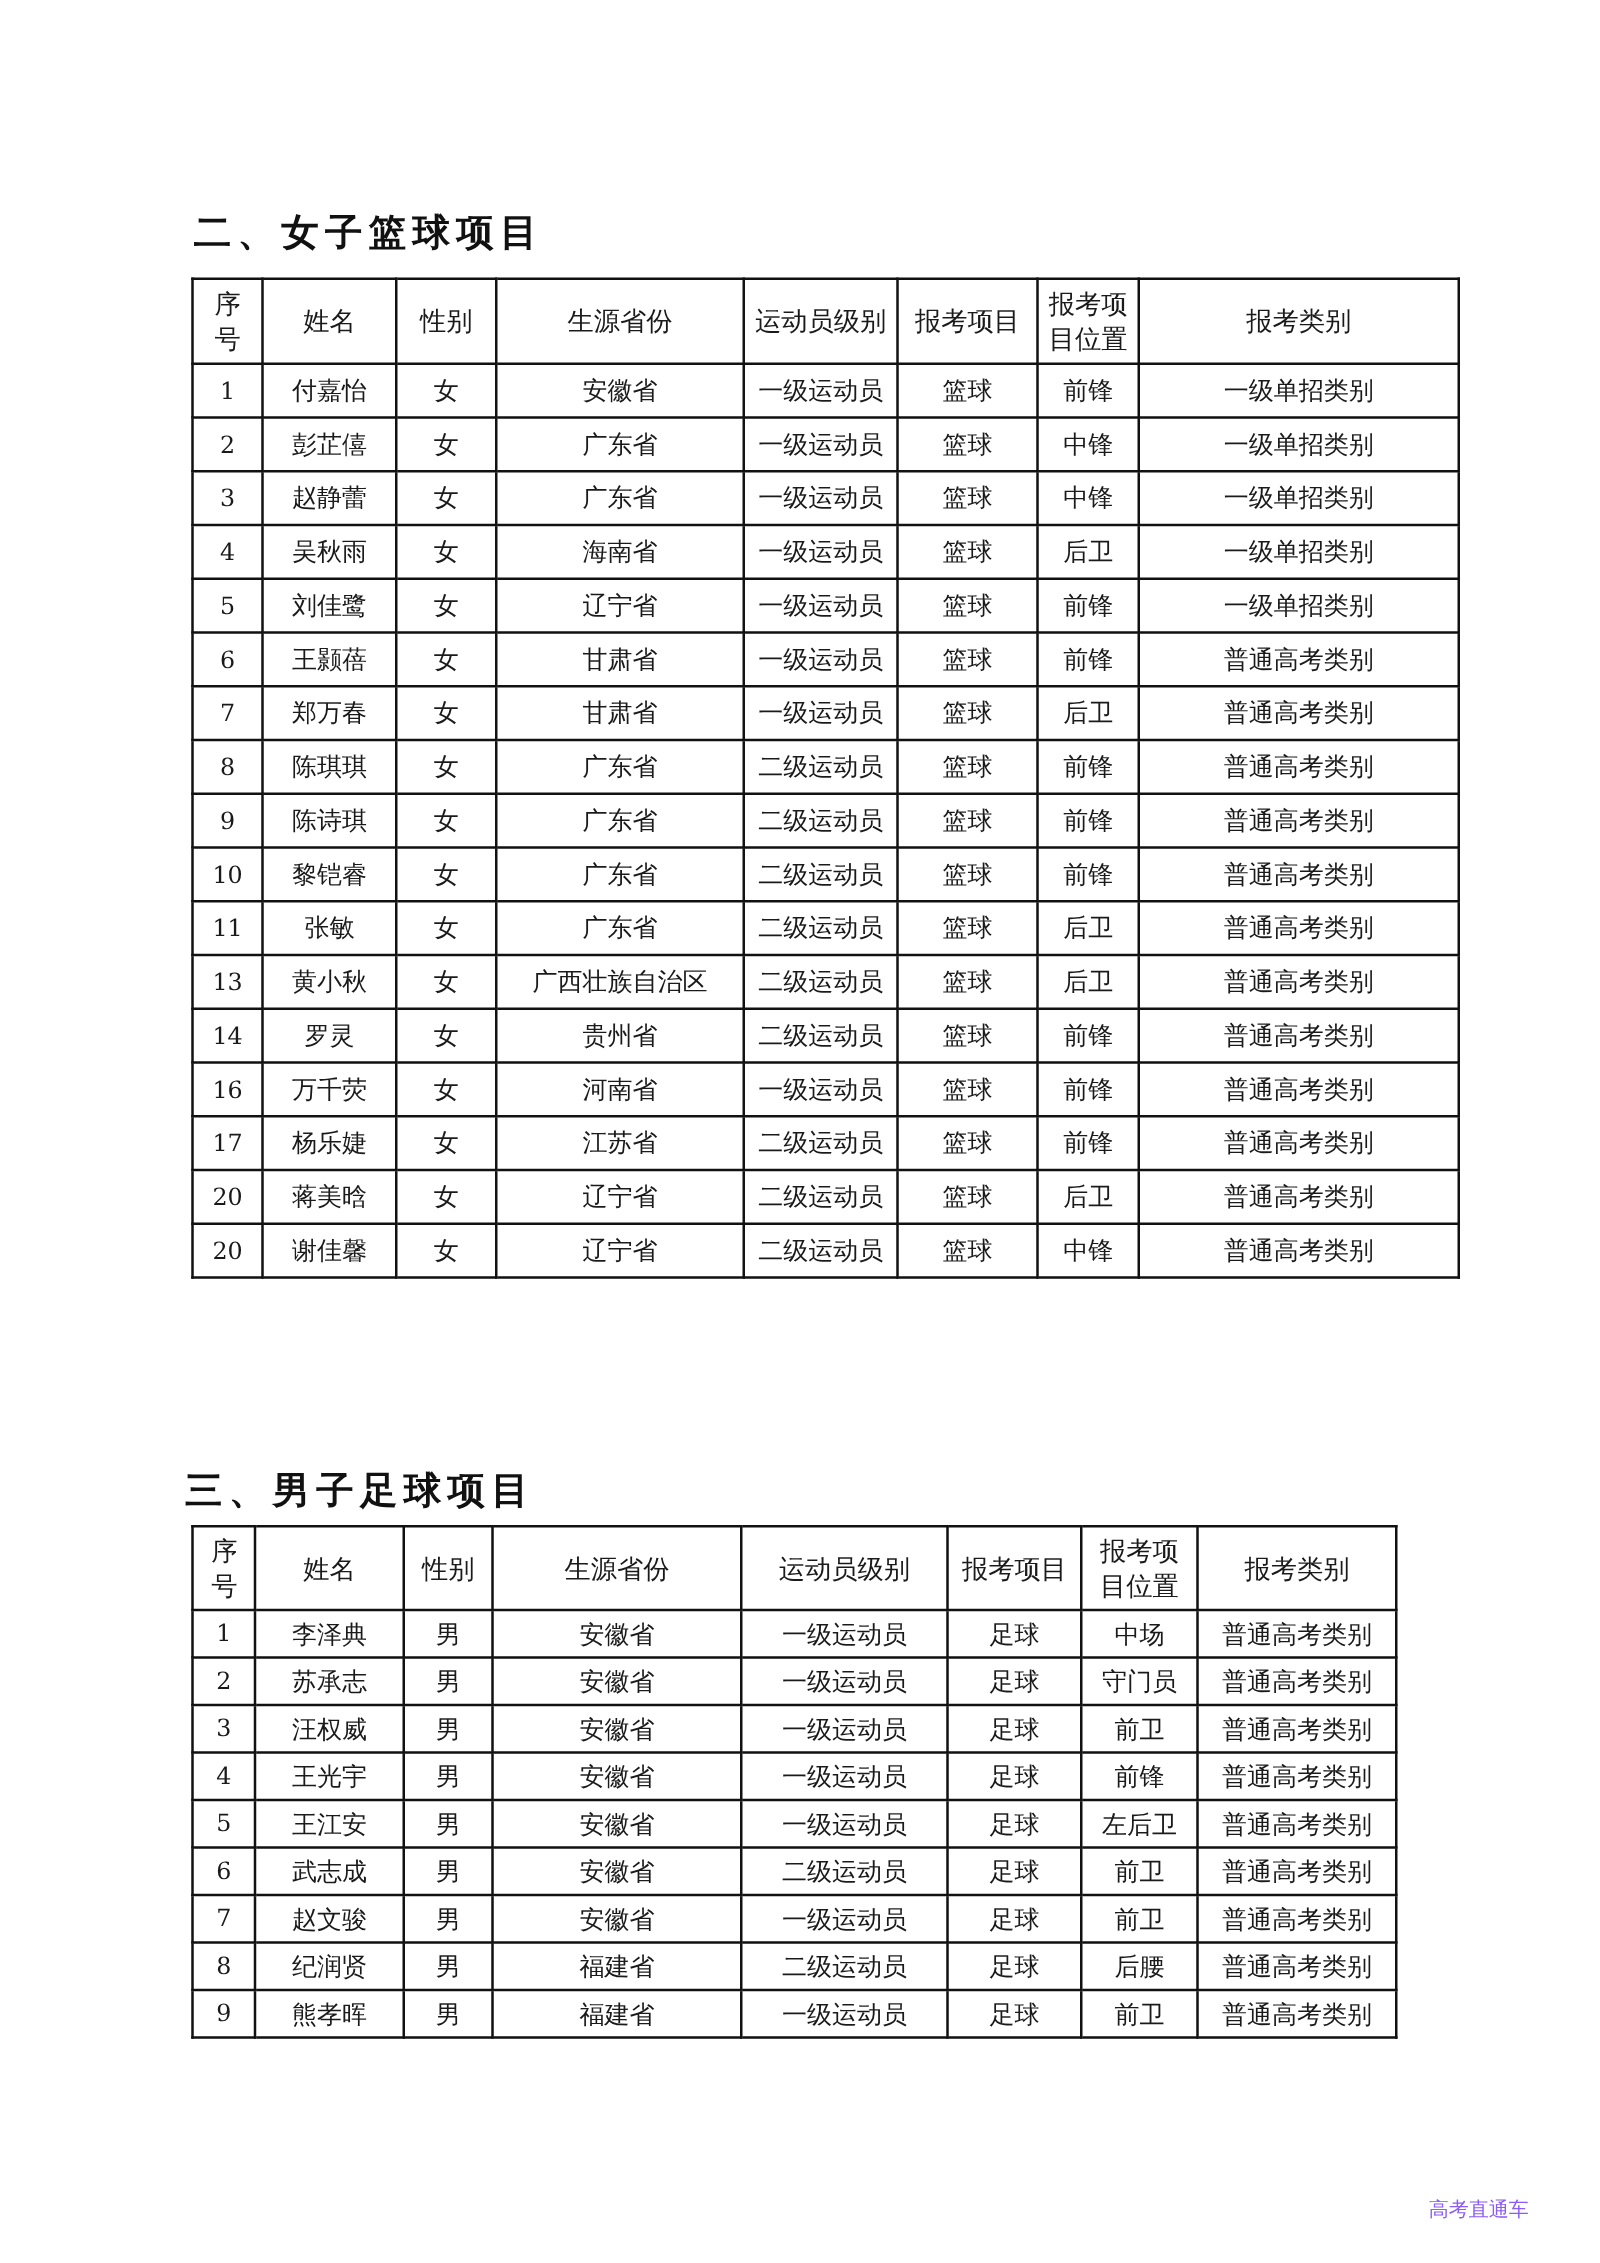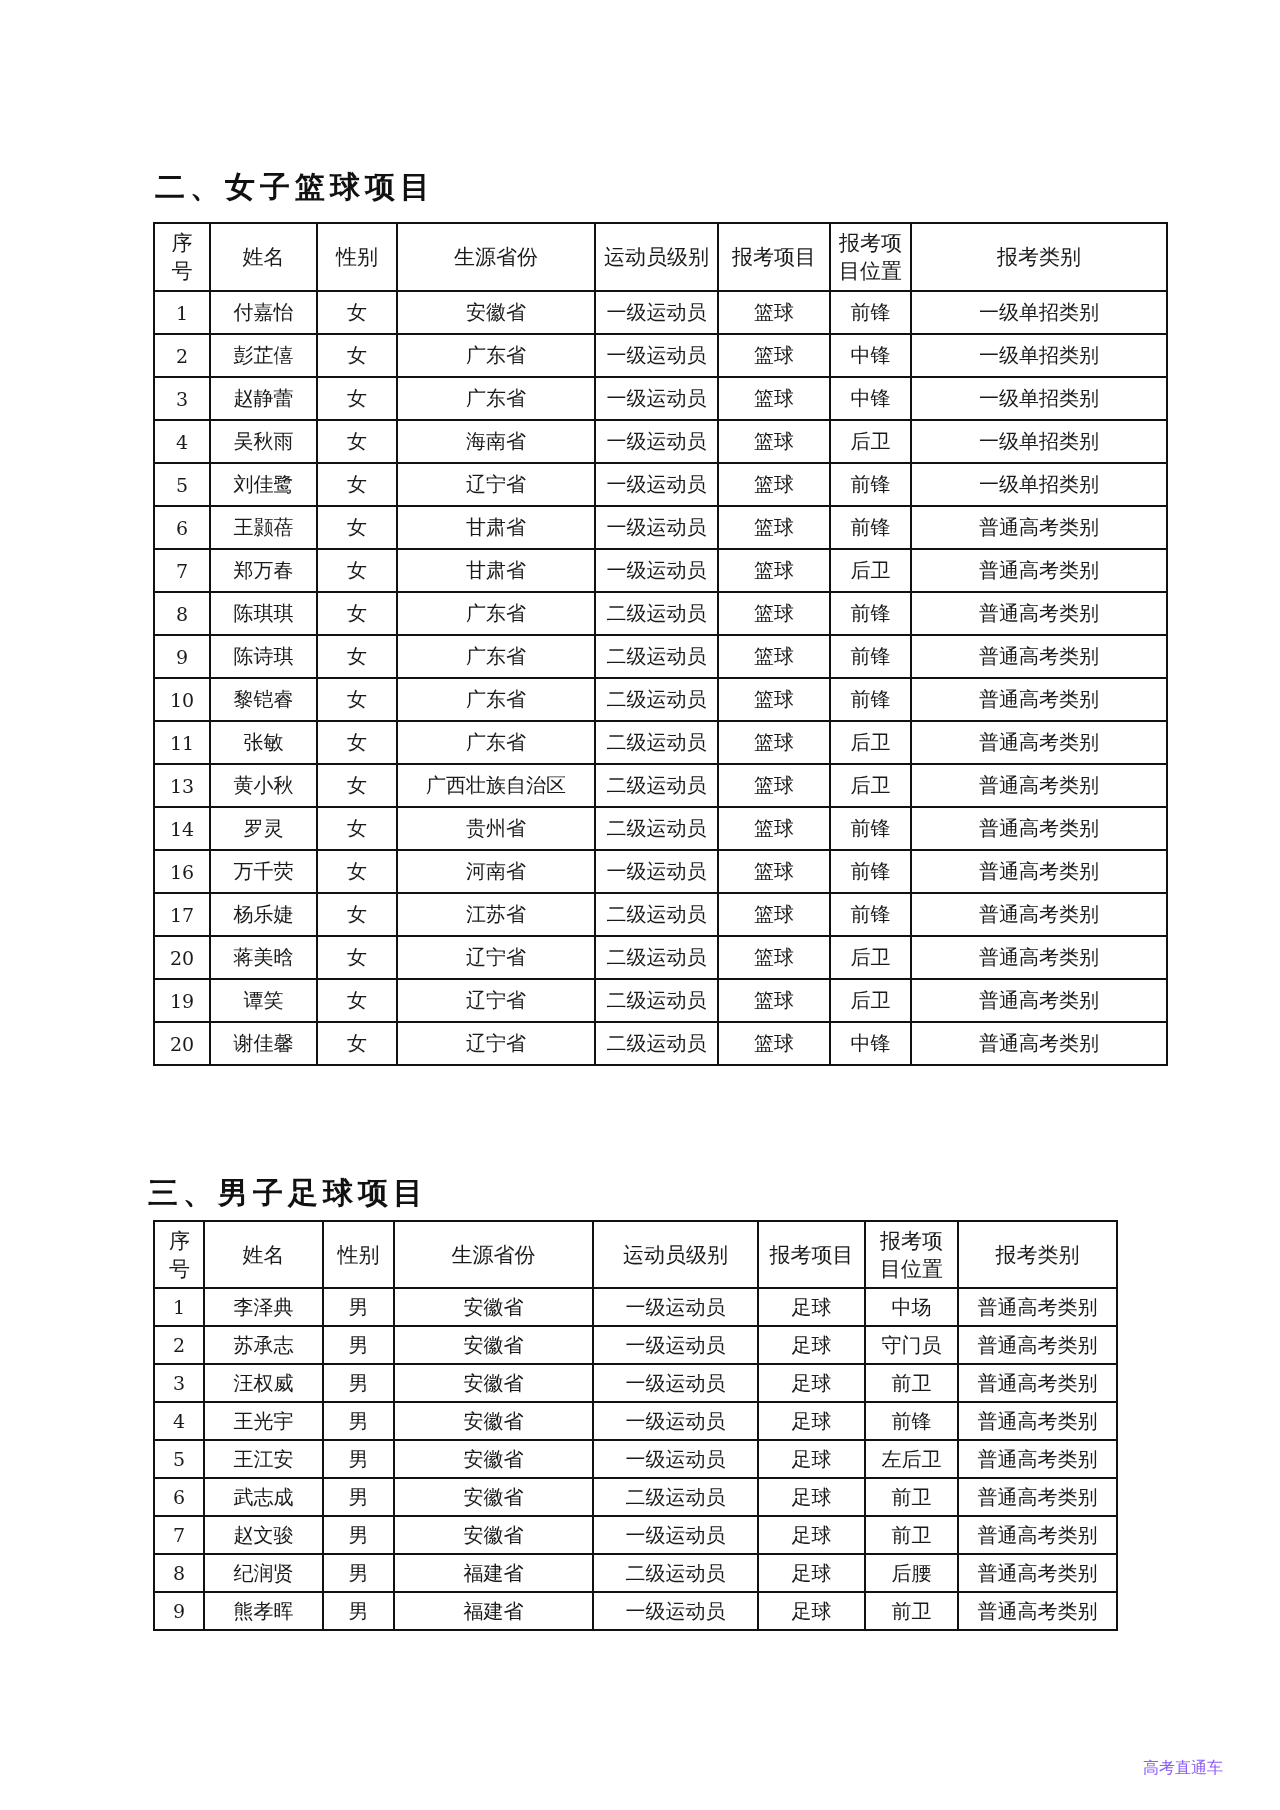--- a/index.html
+++ b/index.html
@@ -224,30 +224,20 @@
         <td class="num">20</td>
         <td>蒋美晗</td>
         <td>女</td>
         <td>辽宁省</td>
         <td>二级运动员</td>
         <td>篮球</td>
         <td>后卫</td>
         <td>普通高考类别</td>
       </tr>
       <tr>
-        <td class="num">19</td>
-        <td>谭笑</td>
-        <td>女</td>
-        <td>辽宁省</td>
-        <td>二级运动员</td>
-        <td>篮球</td>
-        <td>后卫</td>
-        <td>普通高考类别</td>
-      </tr>
-      <tr>
         <td class="num">20</td>
         <td>谢佳馨</td>
         <td>女</td>
         <td>辽宁省</td>
         <td>二级运动员</td>
         <td>篮球</td>
         <td>中锋</td>
         <td>普通高考类别</td>
       </tr>
     </tbody>

